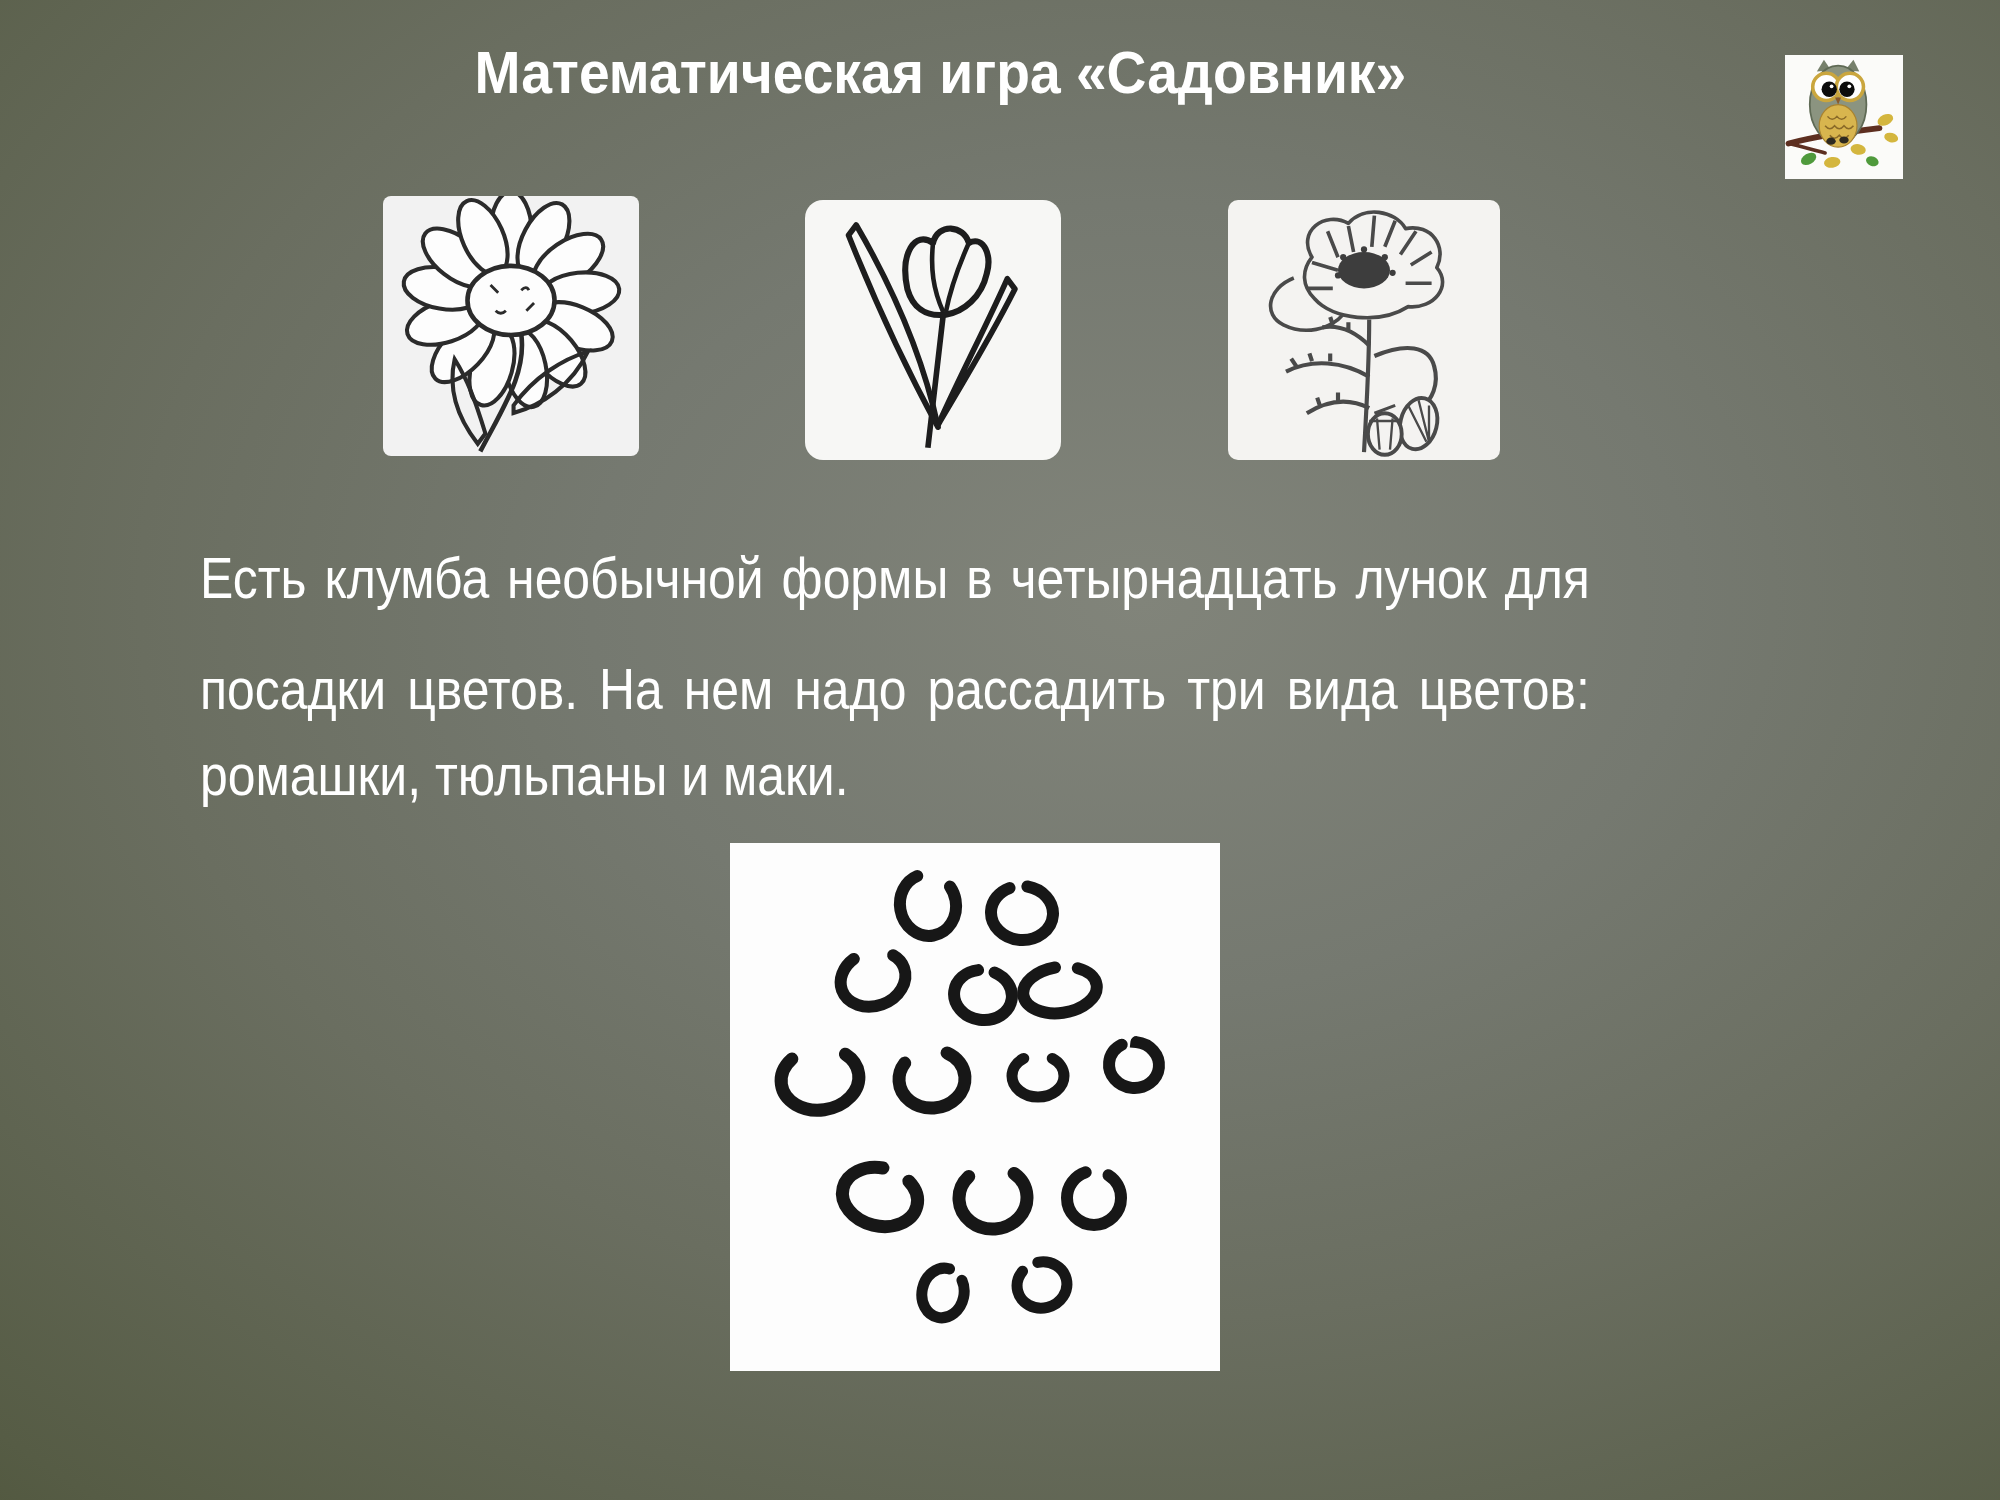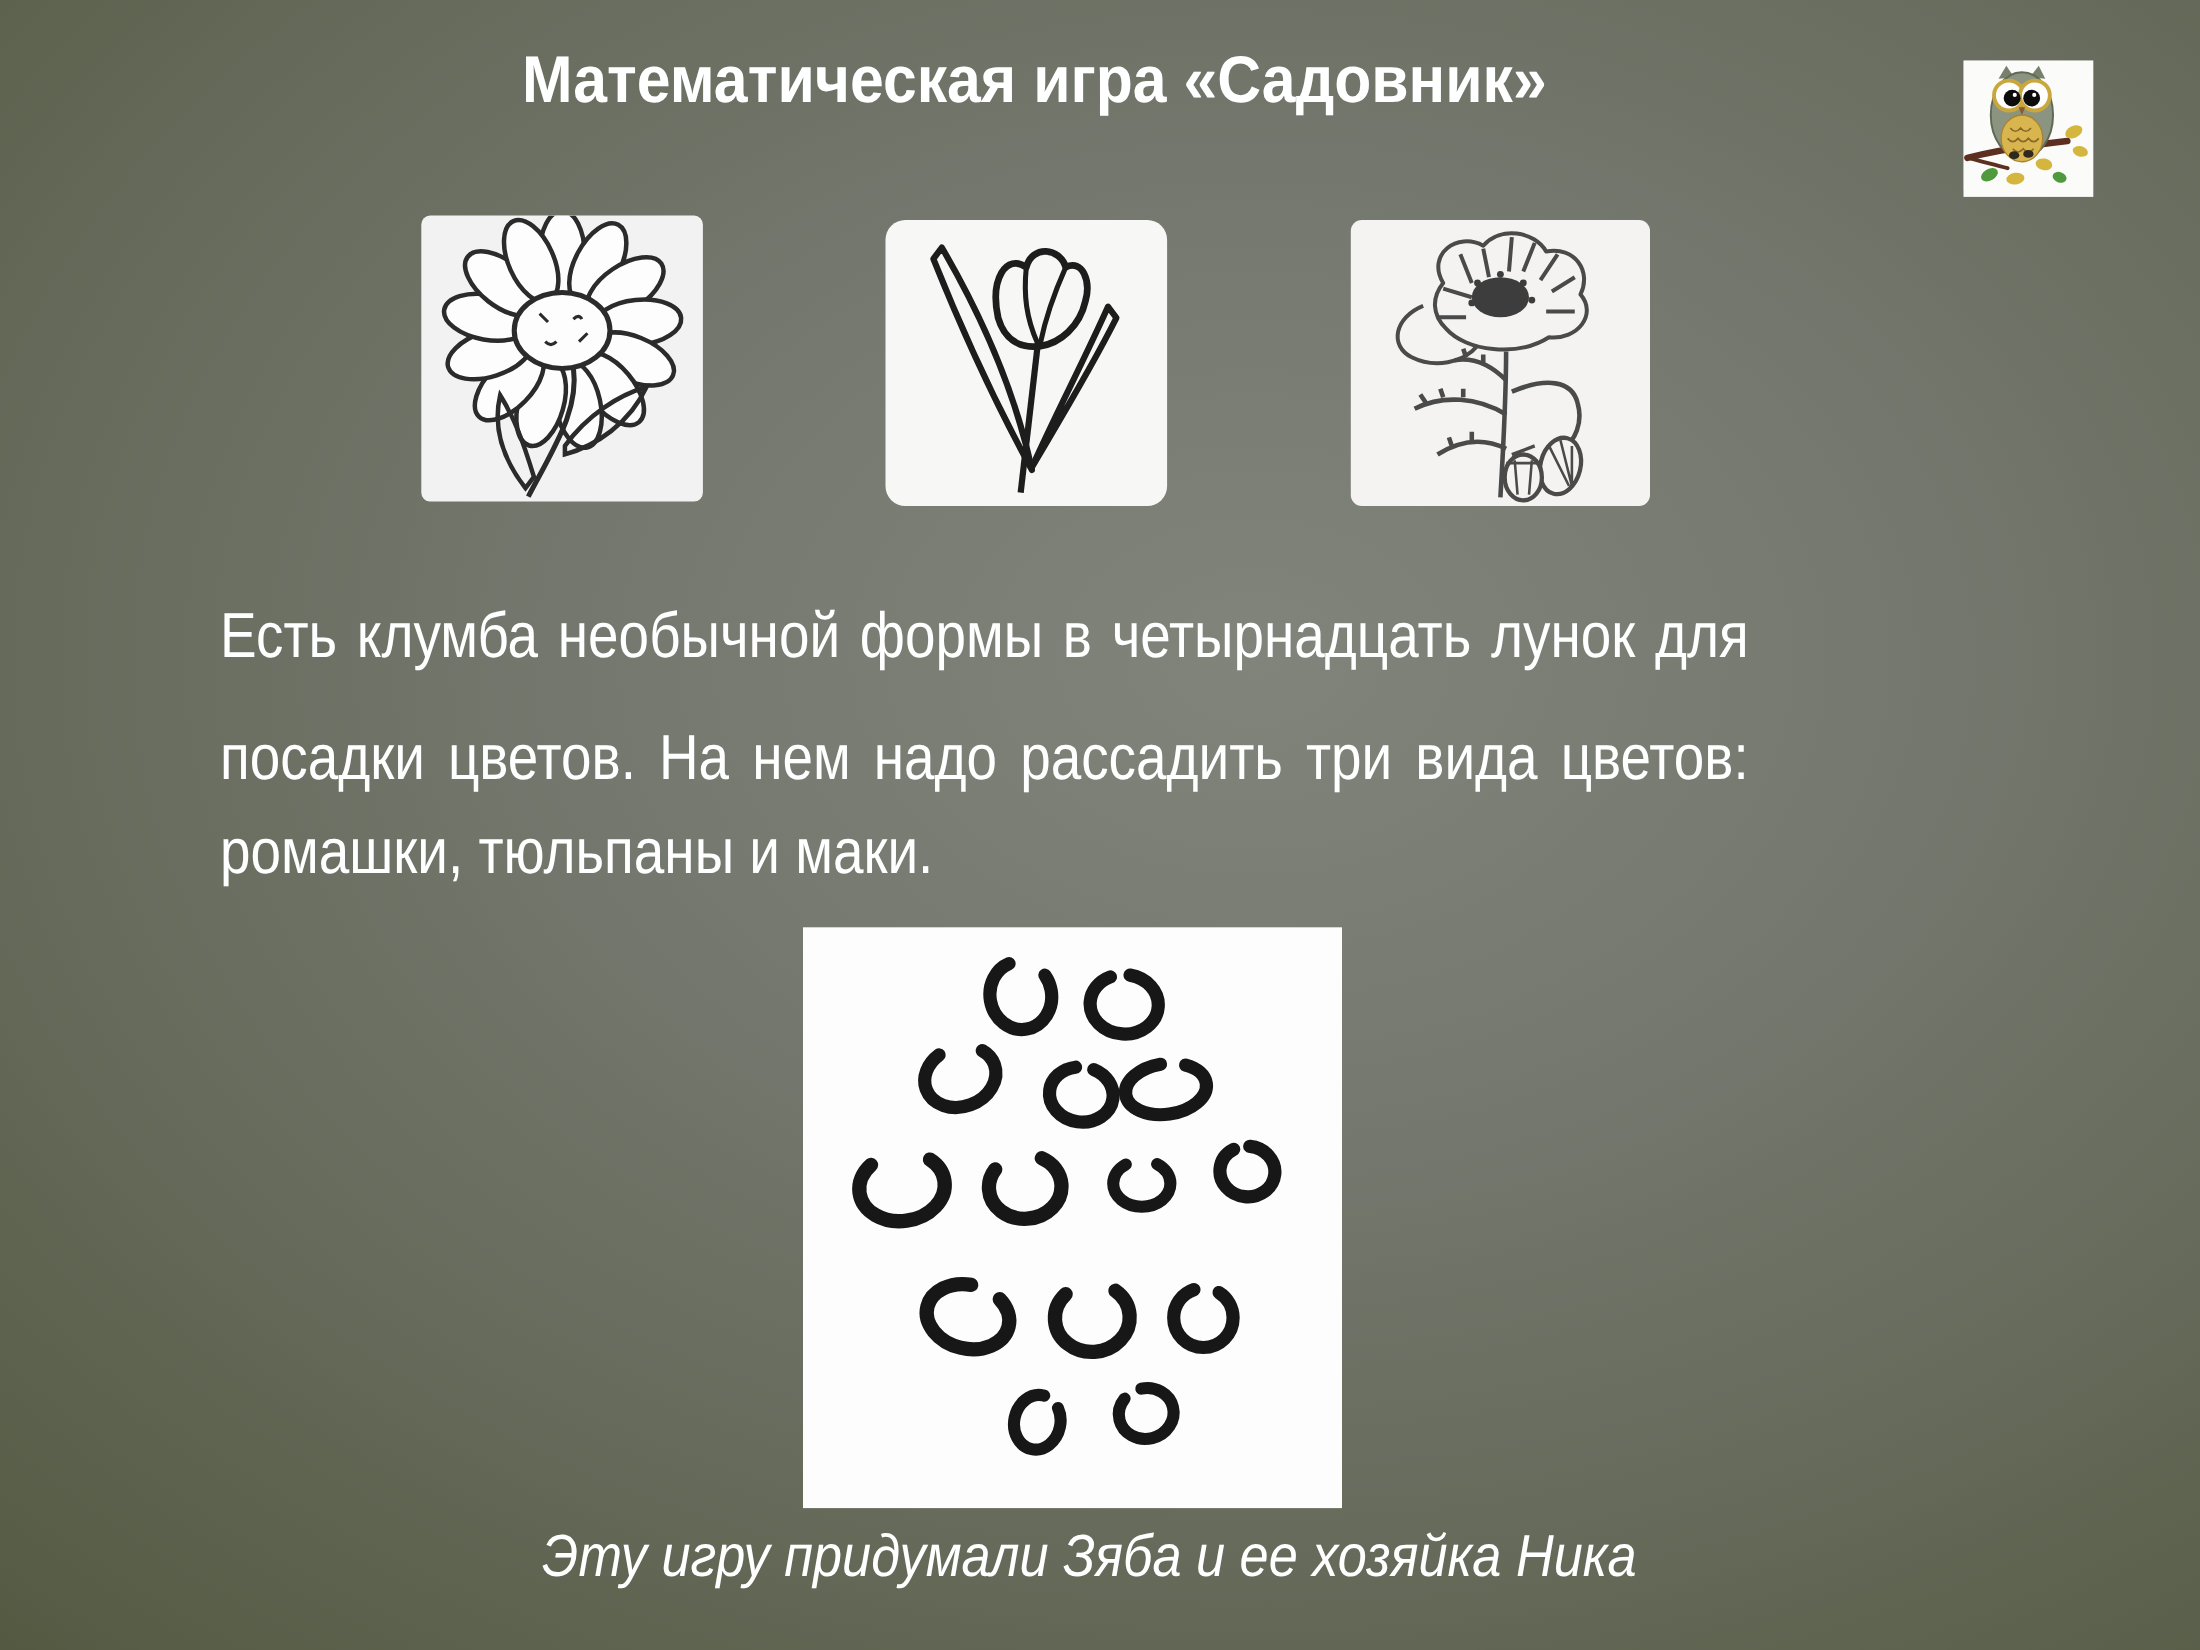--- a/index.html
+++ b/index.html
@@ -207,17 +207,14 @@
         <ellipse cx="308" cy="233" rx="26" ry="21" pathLength="100" fill="none" stroke="#171717" stroke-width="11" stroke-linecap="round" stroke-dasharray="80 20" stroke-dashoffset="15" transform="rotate(0 308 233)"></ellipse>
         <ellipse cx="404" cy="222" rx="25" ry="23" pathLength="100" fill="none" stroke="#171717" stroke-width="12" stroke-linecap="round" stroke-dasharray="90 10" stroke-dashoffset="25" transform="rotate(6 404 222)"></ellipse>
         <ellipse cx="150" cy="354" rx="38" ry="29" pathLength="100" fill="none" stroke="#171717" stroke-width="13" stroke-linecap="round" stroke-dasharray="86 14" stroke-dashoffset="13" transform="rotate(14 150 354)"></ellipse>
         <ellipse cx="263" cy="355" rx="34" ry="31" pathLength="100" fill="none" stroke="#171717" stroke-width="13" stroke-linecap="round" stroke-dasharray="76 24" stroke-dashoffset="13" transform="rotate(-4 263 355)"></ellipse>
         <ellipse cx="364" cy="355" rx="27" ry="27" pathLength="100" fill="none" stroke="#171717" stroke-width="12" stroke-linecap="round" stroke-dasharray="86 14" stroke-dashoffset="16" transform="rotate(0 364 355)"></ellipse>
         <ellipse cx="213" cy="450" rx="21" ry="25" pathLength="100" fill="none" stroke="#171717" stroke-width="11" stroke-linecap="round" stroke-dasharray="88 12" stroke-dashoffset="12" transform="rotate(12 213 450)"></ellipse>
         <ellipse cx="312" cy="442" rx="25" ry="23" pathLength="100" fill="none" stroke="#171717" stroke-width="11" stroke-linecap="round" stroke-dasharray="88 12" stroke-dashoffset="24" transform="rotate(-14 312 442)"></ellipse>
       </svg>
   </div>
 
-  <div class="caption">
-    <span class="tx">Эту игру придумали Зяба и ее хозяйка Ника</span>
-  </div>
 
 </div>
 
 </body></html>

